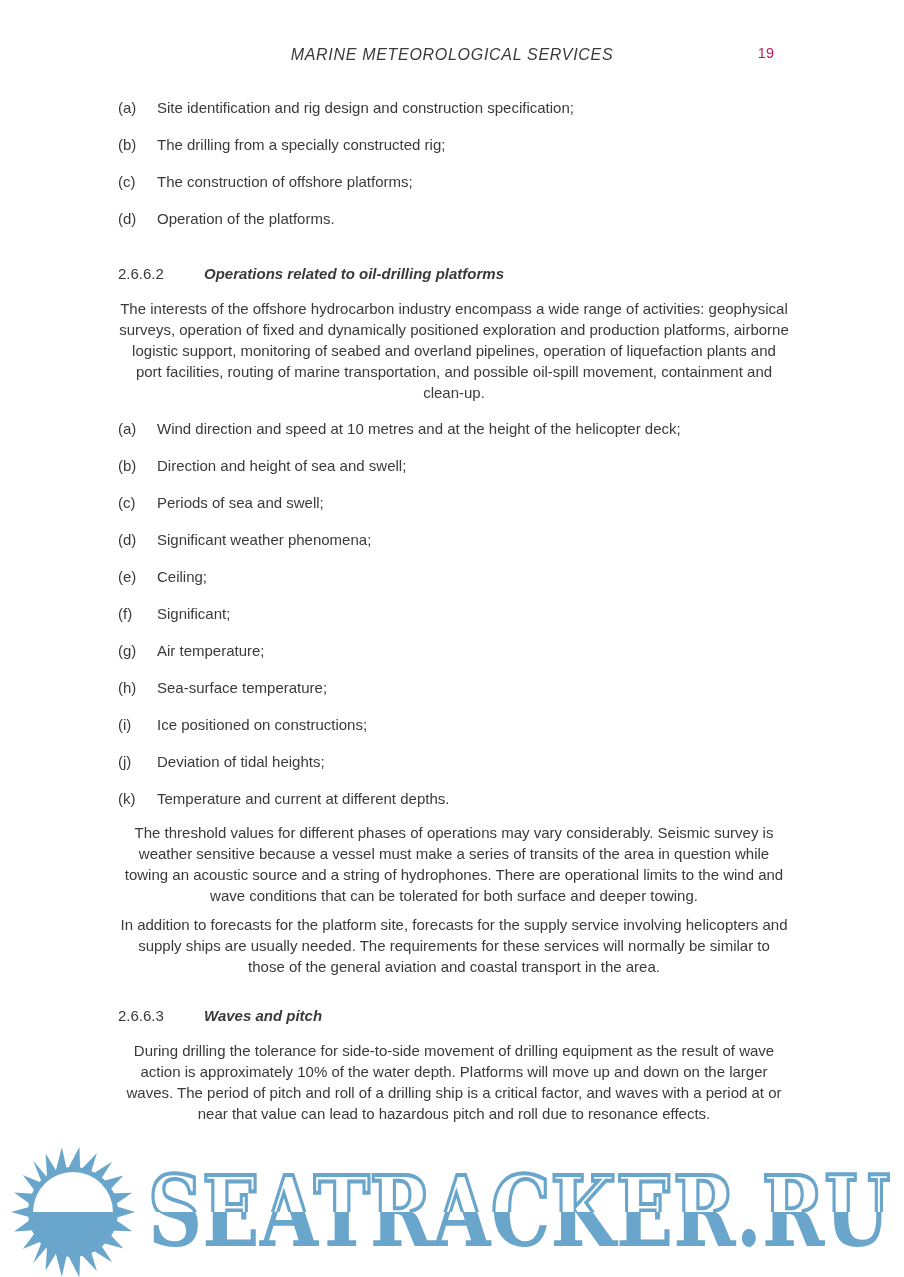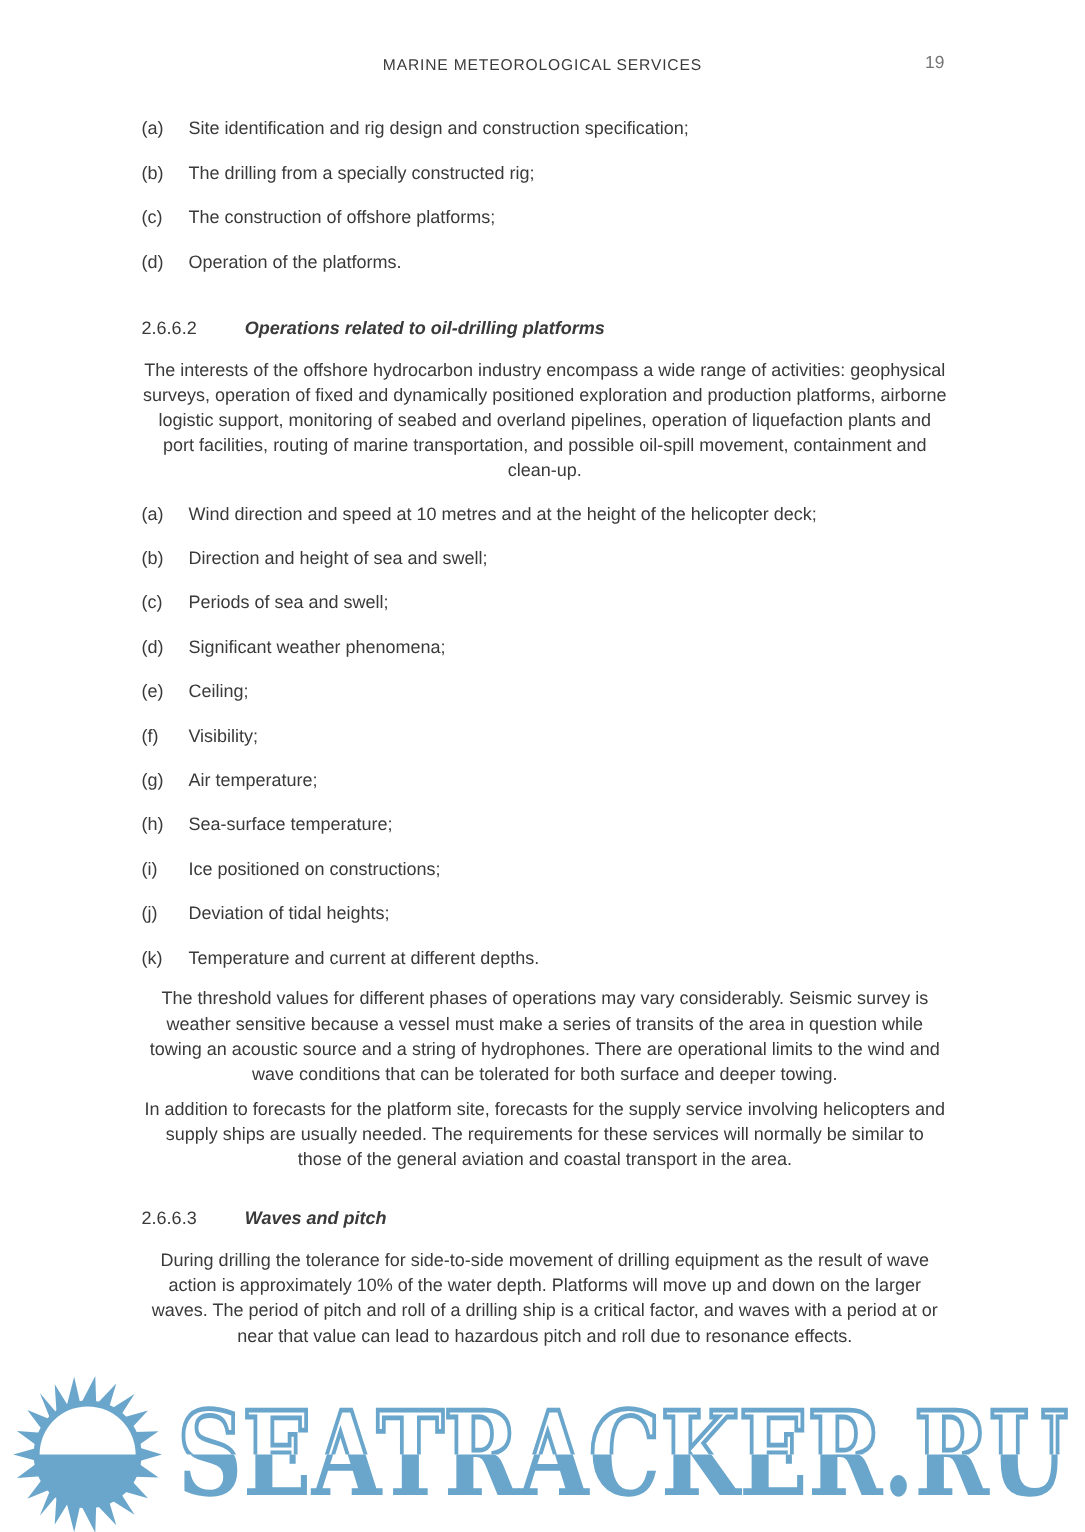--- a/index.html
+++ b/index.html
@@ -9,25 +9,25 @@
     font-family: "Liberation Sans", sans-serif;
     color: #3a3a3a;
     position: relative;
     overflow: hidden;
   }
   .page-header {
     position: absolute; top: 46px; left: 0; width: 904px; height: 16px;
   }
   .header-title {
     display: block; text-align: center;
-    font-size: 13px; letter-spacing: 0.7px; color: #3a3a3a;
+    font-size: 16px; letter-spacing: 0.7px; color: #3a3a3a; font-style: italic;
   }
   .page-number {
-    position: absolute; right: 117px; top: -1px;
-    font-size: 14.5px; color: #737373;
+    position: absolute; right: 130px; top: -1px;
+    font-size: 14.5px; color: #be185d;
   }
   .content {
     position: absolute; top: 97px; left: 118px; width: 672px;
     font-size: 15px; line-height: 21px;
   }
   .list { margin: 0; padding: 0; list-style: none; }
   .list-item { display: flex; margin-bottom: 16px; }
   .list-item:last-child { margin-bottom: 0; }
   .li-label { flex: 0 0 39px; }
   .li-text { flex: 1; }
@@ -95,21 +95,21 @@
     <li class="list-item">
       <span class="li-label">(d)</span>
       <span class="li-text">Significant weather phenomena;</span>
     </li>
     <li class="list-item">
       <span class="li-label">(e)</span>
       <span class="li-text">Ceiling;</span>
     </li>
     <li class="list-item">
       <span class="li-label">(f)</span>
-      <span class="li-text">Visibility;</span>
+      <span class="li-text">Significant;</span>
     </li>
     <li class="list-item">
       <span class="li-label">(g)</span>
       <span class="li-text">Air temperature;</span>
     </li>
     <li class="list-item">
       <span class="li-label">(h)</span>
       <span class="li-text">Sea-surface temperature;</span>
     </li>
     <li class="list-item">

